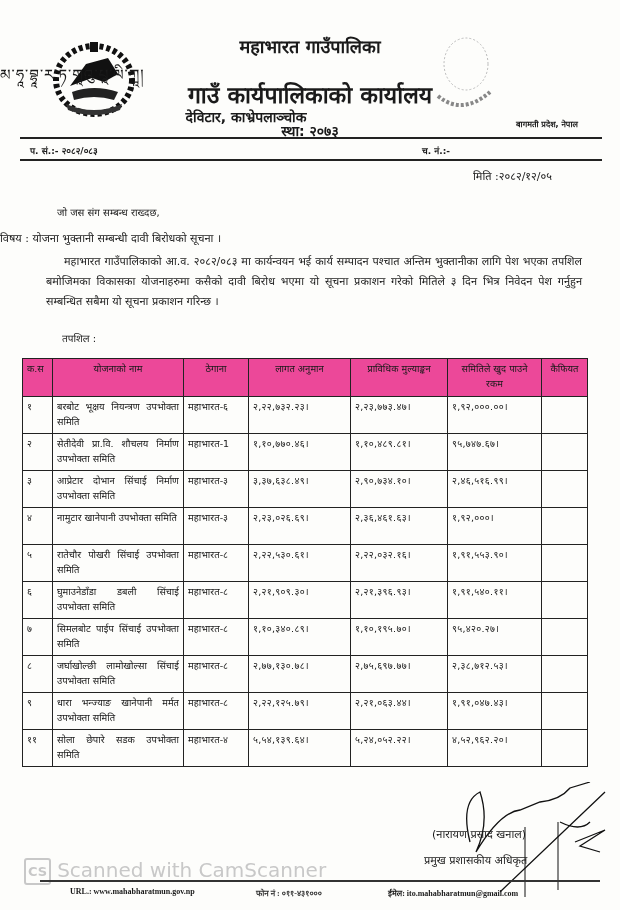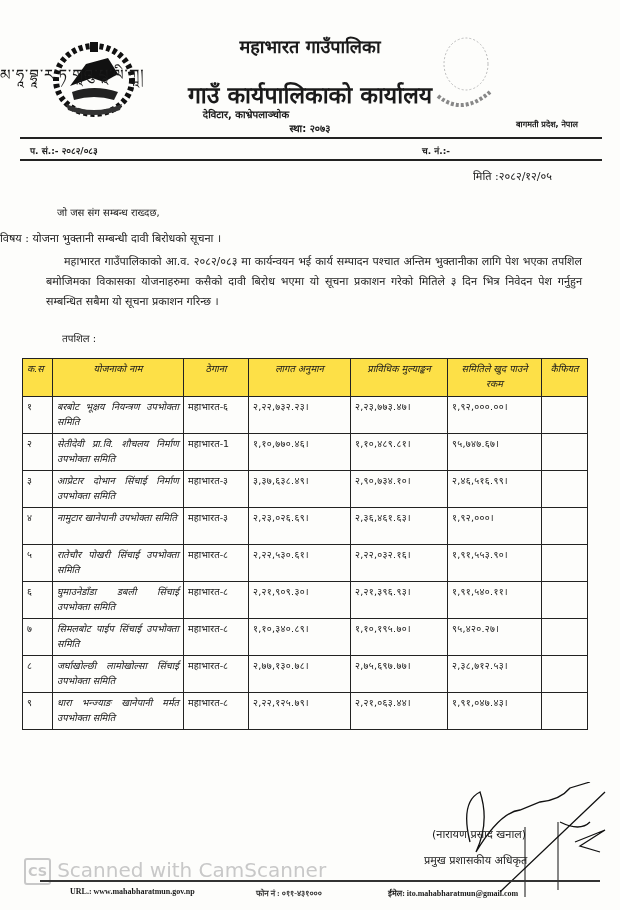--- a/index.html
+++ b/index.html
@@ -9,38 +9,38 @@
     font-family: "DejaVu Sans", sans-serif;
     color: #1a1a1a;
     position: relative;
   }
   .abs { position: absolute; }
   
   .logo { left: 48px; top: 34px; width: 92px; height: 86px; }
   .h-title1 { left: 0; width: 620px; top: 34px; text-align: center; font-size: 18px; font-weight: bold; }
   .h-title2 { left: 0; width: 620px; top: 58px; text-align: left; font-size: 15px; letter-spacing: 1px; }
   .h-title3 { left: 0; width: 620px; top: 78px; text-align: center; font-size: 23px; font-weight: bold; }
-  .h-addr { left: 0; width: 492px; top: 107px; text-align: center; font-size: 10px; font-weight: bold; }
-  .h-est { left: 0; width: 620px; top: 121px; text-align: center; font-size: 10px; font-weight: bold; }
+  .h-addr { left: 0; width: 492px; top: 107px; text-align: center; font-size: 14px; font-weight: bold; }
+  .h-est { left: 0; width: 620px; top: 121px; text-align: center; font-size: 14px; font-weight: bold; }
   .h-province { left: 516px; top: 118px; font-size: 8px; font-weight: bold; }
   .stamp { left: 432px; top: 36px; width: 60px; height: 80px; }
   .rule { left: 20px; width: 582px; height: 2px; background: #222; }
   .ref-row { top: 144px; font-size: 9px; font-weight: bold; }
   .date { left: 473px; top: 168px; font-size: 11px; }
   .salutation { left: 57px; top: 205px; font-size: 10px; }
   .subject { left: 0; width: 620px; top: 230px; font-size: 11px; }
   .body-para { left: 46px; width: 536px; top: 252px; font-size: 11px; line-height: 20px; text-align: justify; text-indent: 18px; }
   .details-label { left: 62px; top: 331px; font-size: 10px; }
 
   
   table.grid { position: absolute; left: 22px; top: 358px; width: 565px; border-collapse: collapse; font-size: 9.5px; table-layout: fixed; }
   table.grid th, table.grid td { border: 1px solid #222; padding: 2px 4px; vertical-align: top; }
-  table.grid th { background: #fde047; font-weight: normal; text-align: center; height: 33px; line-height: 15px; font-style: italic; }
+  table.grid th { background: #ec4899; font-weight: normal; text-align: center; height: 33px; line-height: 15px; }
   table.grid td { height: 32px; line-height: 15px; }
-  table.grid td.name { text-align: justify; text-align-last: left; font-style: italic; }
+  table.grid td.name { text-align: justify; text-align-last: left; }
   td.num { letter-spacing: 0.3px; }
 
   
   .sig-name { left: 432px; top: 826px; font-size: 11px; }
   .sig-title { left: 424px; top: 852px; font-size: 11px; }
   .sig-scribble { left: 440px; top: 782px; width: 170px; height: 115px; }
 
   .camscanner { left: 24px; top: 858px; font-size: 20px; color: #c8c8c8; }
   .cs-box { display: inline-block; border: 2px solid #c8c8c8; border-radius: 3px; font-size: 13px; font-weight: bold; padding: 4px 2px; margin-right: 6px; vertical-align: middle; }
   .footer-rule { left: 40px; width: 560px; top: 880px; height: 2px; background: #333; }
@@ -182,20 +182,29 @@
       </tr>
       <tr>
         <td>९</td>
         <td class="name">धारा भन्ज्याङ खानेपानी मर्मत उपभोक्ता समिति</td>
         <td>महाभारत-८</td>
         <td class="num">२,२२,१२५.७९।</td>
         <td class="num">२,२१,०६३.४४।</td>
         <td class="num">१,९१,०४७.४३।</td>
         <td></td>
       </tr>
+      <tr>
+        <td>११</td>
+        <td class="name">सोला छेपारे सडक उपभोक्ता समिति</td>
+        <td>महाभारत-४</td>
+        <td class="num">५,५४,१३९.६४।</td>
+        <td class="num">५,२४,०५२.२२।</td>
+        <td class="num">४,५२,९६२.२०।</td>
+        <td></td>
+      </tr>
     </tbody>
 </table>
 
 <div class="abs sig-scribble">
   <svg width="170" height="115" viewBox="0 0 170 115">
     <path d="M30 60 Q20 20 40 10 Q50 40 36 70 Q60 30 80 28 Q90 24 100 20 Q120 18 130 6 L150 0 M60 110 L165 10 M120 40 Q140 50 150 40 M135 60 L165 48 L140 64 L160 70" fill="none" stroke="#111" stroke-width="1.3"></path>
     <line x1="85" y1="45" x2="85" y2="115" stroke="#111" stroke-width="1"></line>
     <line x1="118" y1="40" x2="118" y2="108" stroke="#111" stroke-width="1"></line>
   </svg>
 </div>

